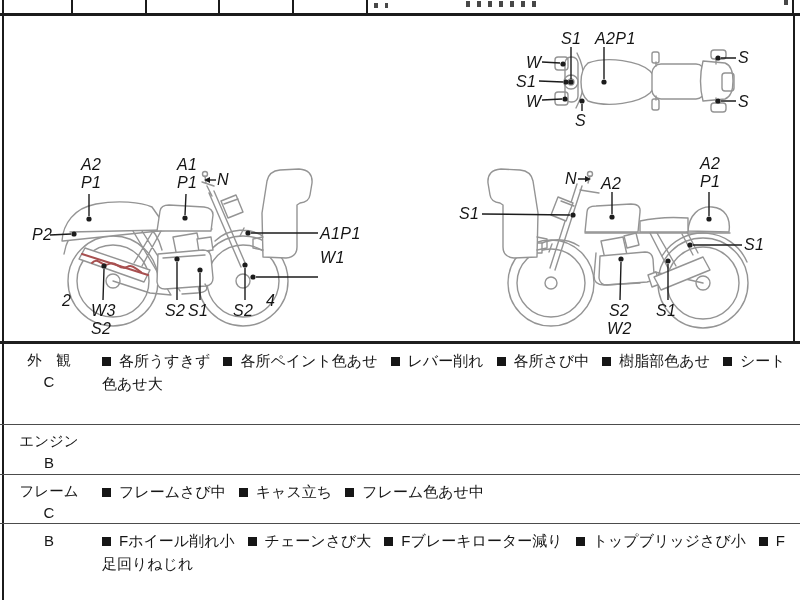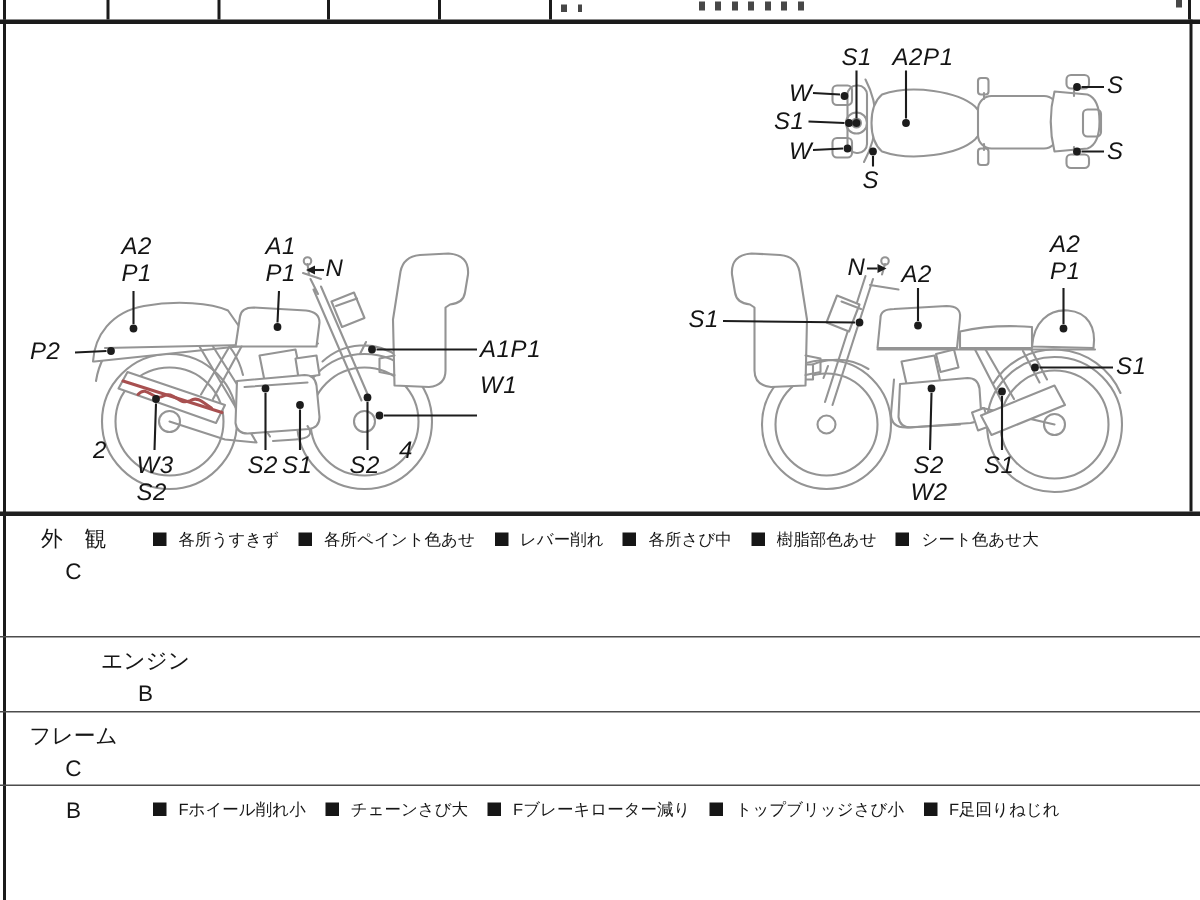--- a/index.html
+++ b/index.html
@@ -10,24 +10,24 @@
   .tick{position:absolute;top:0;width:2px;height:13px;background:#1b1b1b;}
   .remnant{position:absolute;background:repeating-linear-gradient(90deg,#474747 0 4px,transparent 4px 11px);}
   
   .edge{position:absolute;background:#1b1b1b;}
   
   .dlabel{position:absolute;font-size:16px;line-height:18px;white-space:nowrap;color:#141414;letter-spacing:.4px;font-style:italic;}
   
   .insp-table{position:absolute;left:0;top:341px;width:800px;height:259px;border-top:3px solid #1f1f1f;box-sizing:border-box;}
   .irow{display:flex;box-sizing:border-box;}
   .irow + .irow{border-top:1px solid #4c4c4c;}
-  .r1{height:80px;} .r2{height:50px;padding-left:48px;} .r3{height:49px;} .r4{height:80px;}
+  .r1{height:80px;} .r2{height:50px;} .r3{height:49px;} .r4{height:80px;}
   .cat-col{width:98px;flex:0 0 98px;text-align:center;font-size:14.5px;line-height:21px;padding-top:6px;box-sizing:border-box;}
   .grade{font-size:15px;}
-  .items{flex:1;font-size:11px;line-height:23px;padding:5px 8px 0 4px;box-sizing:border-box;}
+  .items{flex:1;font-size:15px;line-height:23px;padding:5px 8px 0 4px;box-sizing:border-box;}
   .item{margin-right:13px;}
   .bullet{display:inline-block;width:9px;height:9px;background:#161616;margin:0 8px 2px 0;vertical-align:middle;}
   svg{position:absolute;left:0;top:0;}
   .art{stroke:#949494;stroke-width:1.4;fill:none;stroke-linecap:round;stroke-linejoin:round;}
   .artf{stroke:#949494;stroke-width:1.4;fill:#ffffff;stroke-linejoin:round;}
   .lead{stroke:#1c1c1c;stroke-width:1.4;fill:none;}
   .dot{fill:#1c1c1c;stroke:none;}
   .dmg{stroke:#a85050;stroke-width:2;fill:none;stroke-linecap:round;}
 </style>
 </head>
@@ -169,21 +169,21 @@
   <span class="dlabel" style="left:526px;top:93px">W</span>
   <span class="dlabel" style="left:575px;top:112px">S</span>
   <span class="dlabel" style="left:738px;top:49px">S</span>
   <span class="dlabel" style="left:738px;top:93px">S</span>
 
   <span class="dlabel" style="left:81px;top:156px">A2</span>
   <span class="dlabel" style="left:81px;top:174px">P1</span>
   <span class="dlabel" style="left:177px;top:156px">A1</span>
   <span class="dlabel" style="left:177px;top:174px">P1</span>
   <span class="dlabel" style="left:217px;top:171px">N</span>
-  <span class="dlabel" style="left:20px;top:226px">P2</span>
+  <span class="dlabel" style="left:32px;top:226px">P2</span>
   <span class="dlabel" style="left:320px;top:225px">A1P1</span>
   <span class="dlabel" style="left:320px;top:249px">W1</span>
   <span class="dlabel" style="left:62px;top:292px">2</span>
   <span class="dlabel" style="left:91px;top:302px">W3</span>
   <span class="dlabel" style="left:91px;top:320px">S2</span>
   <span class="dlabel" style="left:165px;top:302px">S2</span>
   <span class="dlabel" style="left:188px;top:302px">S1</span>
   <span class="dlabel" style="left:233px;top:302px">S2</span>
   <span class="dlabel" style="left:266px;top:292px">4</span>
 
@@ -210,20 +210,21 @@
     <div class="cat-col">
       <div>エンジン</div>
       <div class="grade">B</div>
     </div>
   </div>
   <div class="irow r3">
     <div class="cat-col">
       <div>フレーム</div>
       <div class="grade">C</div>
     </div>
+    <div class="items"><span class="item"><span class="bullet"></span><span>フレームさび中</span></span><span class="item"><span class="bullet"></span><span>キャス立ち</span></span><span class="item"><span class="bullet"></span><span>フレーム色あせ中</span></span></div>
   </div>
   <div class="irow r4">
     <div class="cat-col">
       <div class="grade">B</div>
     </div>
     <div class="items"><span class="item"><span class="bullet"></span><span>Fホイール削れ小</span></span><span class="item"><span class="bullet"></span><span>チェーンさび大</span></span><span class="item"><span class="bullet"></span><span>Fブレーキローター減り</span></span><span class="item"><span class="bullet"></span><span>トップブリッジさび小</span></span><span class="item"><span class="bullet"></span><span>F足回りねじれ</span></span></div>
   </div>
 </div>
 
 </body></html>

